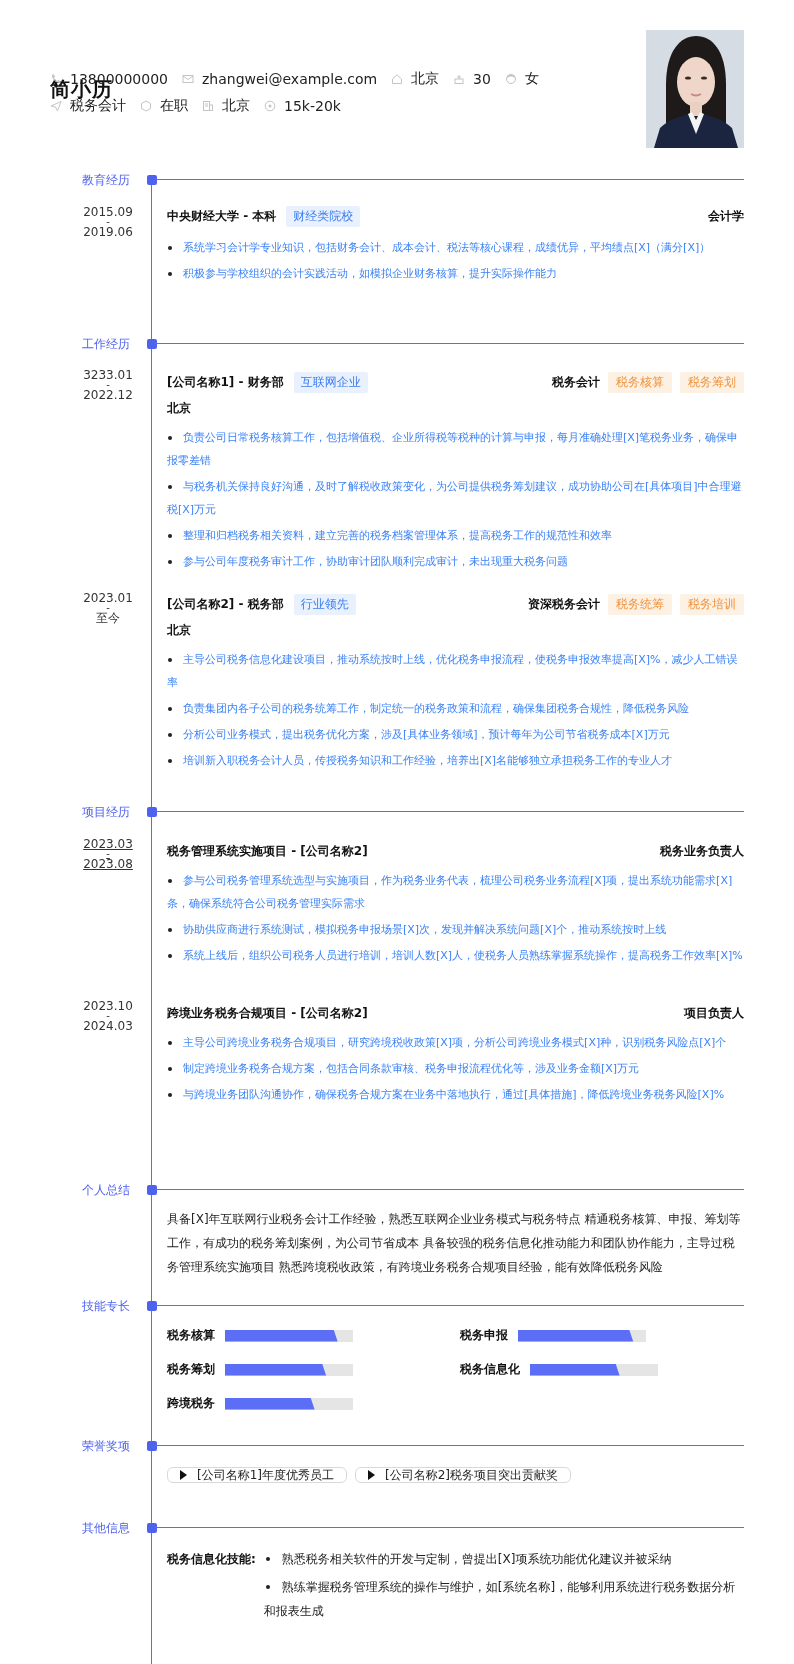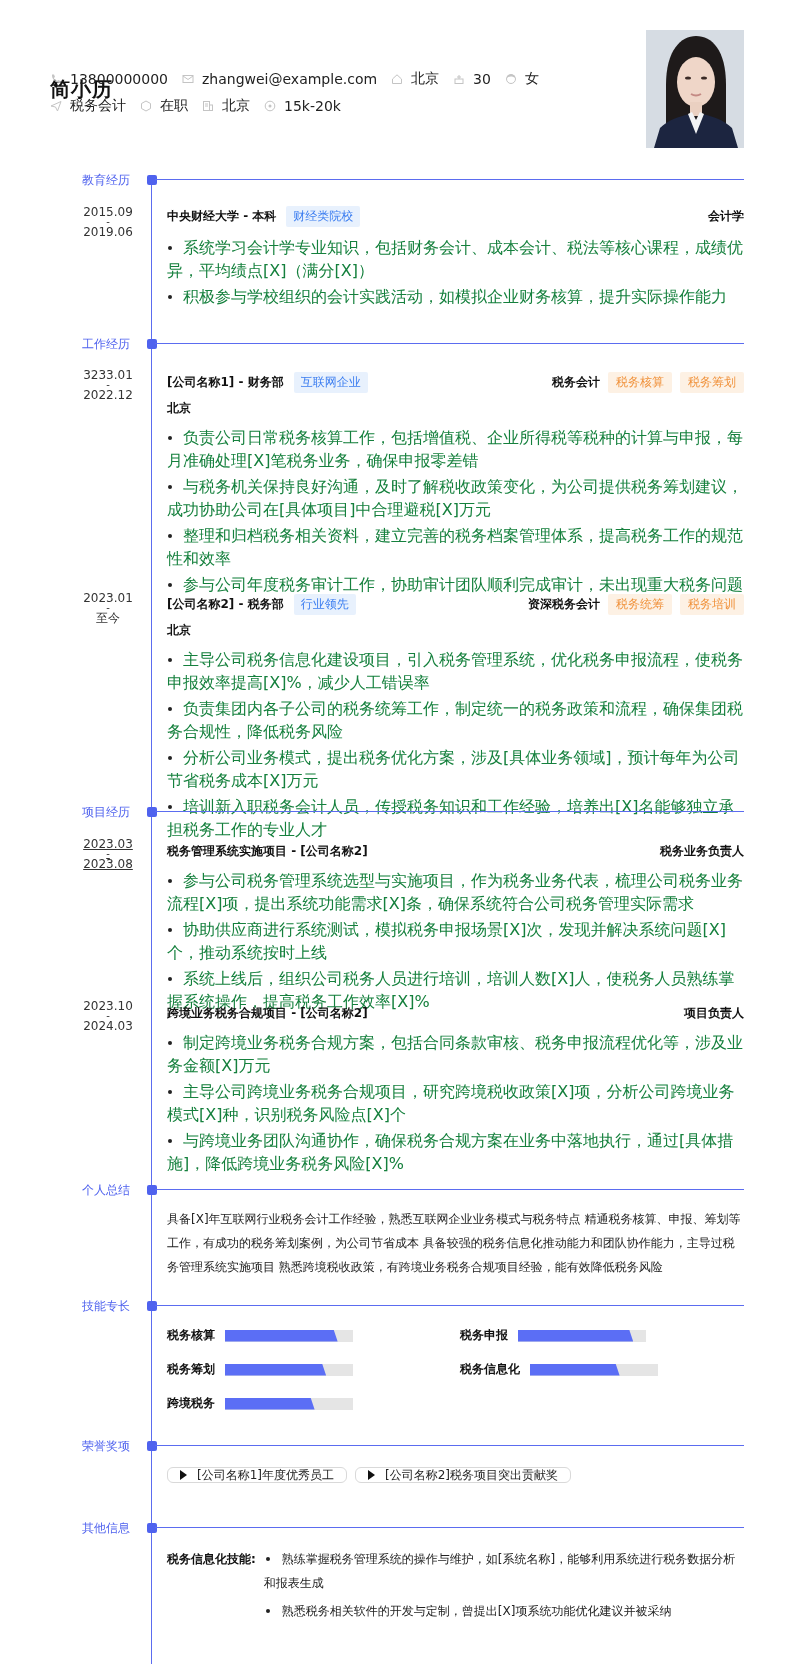--- a/index.html
+++ b/index.html
@@ -31,21 +31,21 @@
 
   .entry { position: absolute; left: 167px; width: 577px; }
   .entry-head { display: flex; align-items: center; height: 20px; }
   .entry-title { font-size: 12px; font-weight: bold; color: #111; }
   .tag-blue { margin-left: 10px; font-size: 12px; color: #3b7df0; background: #e8f1fd; padding: 2px 7px; border-radius: 2px; }
   .entry-right { margin-left: auto; display: flex; align-items: center; }
   .role { font-size: 12px; font-weight: bold; color: #111; }
   .tag-orange { margin-left: 8px; font-size: 12px; color: #f0913a; background: #fdf1e4; padding: 2px 8px; border-radius: 2px; }
   .city { font-size: 12px; font-weight: bold; color: #111; margin-top: 8px; height: 20px; }
   .bullets { list-style: none; margin-top: 6px; }
-  .bullets li { position: relative; font-size: 16px; line-height: 23px; color: #15803d; padding-left: 0; text-indent: 16px; margin-bottom: 3px; }
+  .bullets li { position: relative; font-size: 11px; line-height: 23px; color: #3b82f6; padding-left: 0; text-indent: 16px; margin-bottom: 3px; }
   .bullets li::before { content: ""; position: absolute; left: 1px; top: 10px; width: 4px; height: 4px; border-radius: 50%; background: #222; }
 
   .summary { position: absolute; left: 167px; width: 577px; font-size: 12px; line-height: 24px; color: #222; }
 
   .skills { position: absolute; left: 167px; width: 577px; }
   .skill { position: absolute; display: flex; align-items: center; }
   .skill .sname { font-size: 12px; font-weight: bold; color: #111; white-space: nowrap; margin-right: 10px; }
   .skill .bar { width: 128px; height: 12px; background: #e5e5e5; position: relative; }
   .skill .fill { position: absolute; left: 0; top: 0; height: 12px; background: #5b6ef5; clip-path: polygon(0 0, calc(100% - 4px) 0, 100% 100%, 0 100%); }
 
@@ -231,21 +231,21 @@
       <span class="entry-title">[公司名称2] - 税务部</span>
       <span class="tag-blue">行业领先</span>
       <div class="entry-right">
         <span class="role">资深税务会计</span>
         <span class="tag-orange">税务统筹</span>
         <span class="tag-orange">税务培训</span>
       </div>
     </div>
     <div class="city">北京</div>
     <ul class="bullets">
-      <li>主导公司税务信息化建设项目，引入税务管理系统，优化税务申报流程，使税务申报效率提高[X]%，减少人工错误率</li>
+      <li>主导公司税务信息化建设项目，推动系统按时上线，优化税务申报流程，使税务申报效率提高[X]%，减少人工错误率</li>
       <li>负责集团内各子公司的税务统筹工作，制定统一的税务政策和流程，确保集团税务合规性，降低税务风险</li>
       <li>分析公司业务模式，提出税务优化方案，涉及[具体业务领域]，预计每年为公司节省税务成本[X]万元</li>
       <li>培训新入职税务会计人员，传授税务知识和工作经验，培养出[X]名能够独立承担税务工作的专业人才</li>
     </ul>
   </div>
 
   <div class="section-head" style="top:806px;">
     <span class="label">项目经历</span>
     <span class="dot"></span>
     <span class="rule"></span>
@@ -275,22 +275,22 @@
     <span>2024.03</span>
   </div>
   <div class="entry" style="top:1003px;">
     <div class="entry-head">
       <span class="entry-title">跨境业务税务合规项目 - [公司名称2]</span>
       <div class="entry-right">
           <span class="role">项目负责人</span>
         </div>
     </div>
     <ul class="bullets" style="margin-top:8px;">
+      <li>主导公司跨境业务税务合规项目，研究跨境税收政策[X]项，分析公司跨境业务模式[X]种，识别税务风险点[X]个</li>
       <li>制定跨境业务税务合规方案，包括合同条款审核、税务申报流程优化等，涉及业务金额[X]万元</li>
-      <li>主导公司跨境业务税务合规项目，研究跨境税收政策[X]项，分析公司跨境业务模式[X]种，识别税务风险点[X]个</li>
       <li>与跨境业务团队沟通协作，确保税务合规方案在业务中落地执行，通过[具体措施]，降低跨境业务税务风险[X]%</li>
     </ul>
   </div>
 
   <div class="section-head" style="top:1184px;">
     <span class="label">个人总结</span>
     <span class="dot"></span>
     <span class="rule"></span>
   </div>
   <div class="summary" style="top:1207px;">具备[X]年互联网行业税务会计工作经验，熟悉互联网企业业务模式与税务特点 精通税务核算、申报、筹划等工作，有成功的税务筹划案例，为公司节省成本 具备较强的税务信息化推动能力和团队协作能力，主导过税务管理系统实施项目 熟悉跨境税收政策，有跨境业务税务合规项目经验，能有效降低税务风险</div>
@@ -350,18 +350,18 @@
   </div>
 
   <div class="section-head" style="top:1522px;">
     <span class="label">其他信息</span>
     <span class="dot"></span>
     <span class="rule"></span>
   </div>
   <div class="other" style="top:1547px;">
     <span class="olabel">税务信息化技能:</span>
     <ul>
+      <li>熟悉税务相关软件的开发与定制，曾提出[X]项系统功能优化建议并被采纳</li>
       <li>熟练掌握税务管理系统的操作与维护，如[系统名称]，能够利用系统进行税务数据分析和报表生成</li>
-      <li>熟悉税务相关软件的开发与定制，曾提出[X]项系统功能优化建议并被采纳</li>
     </ul>
   </div>
 
 </div>
 
 </body></html>

